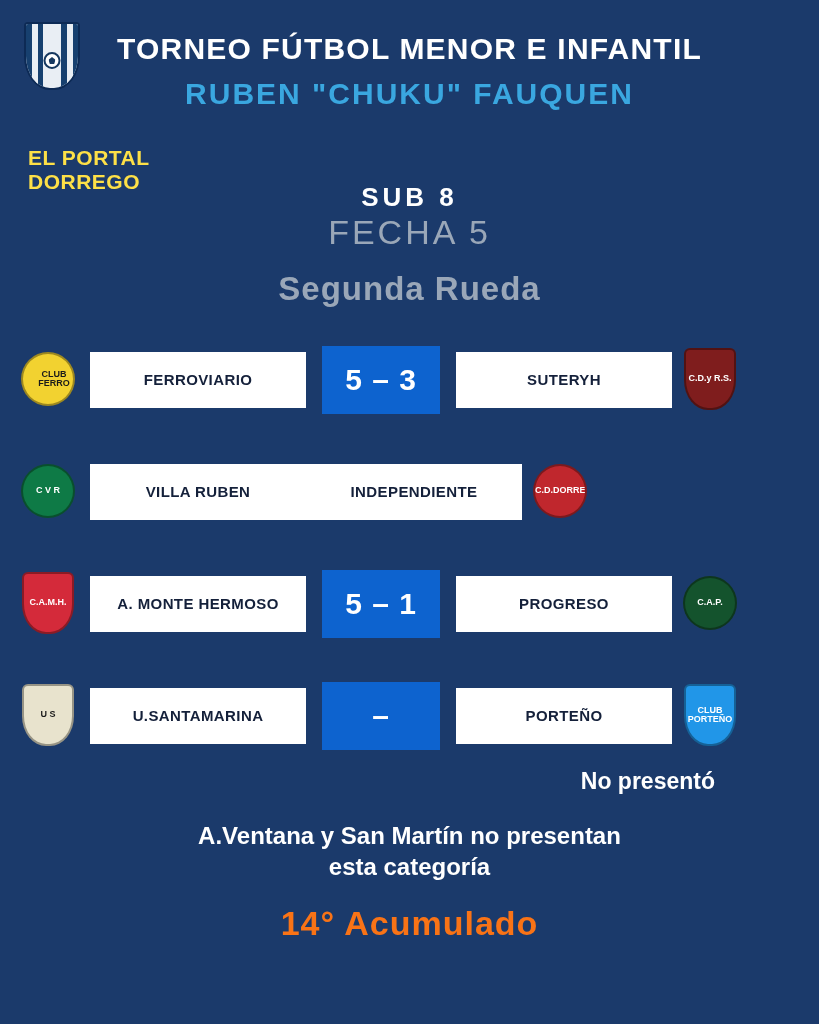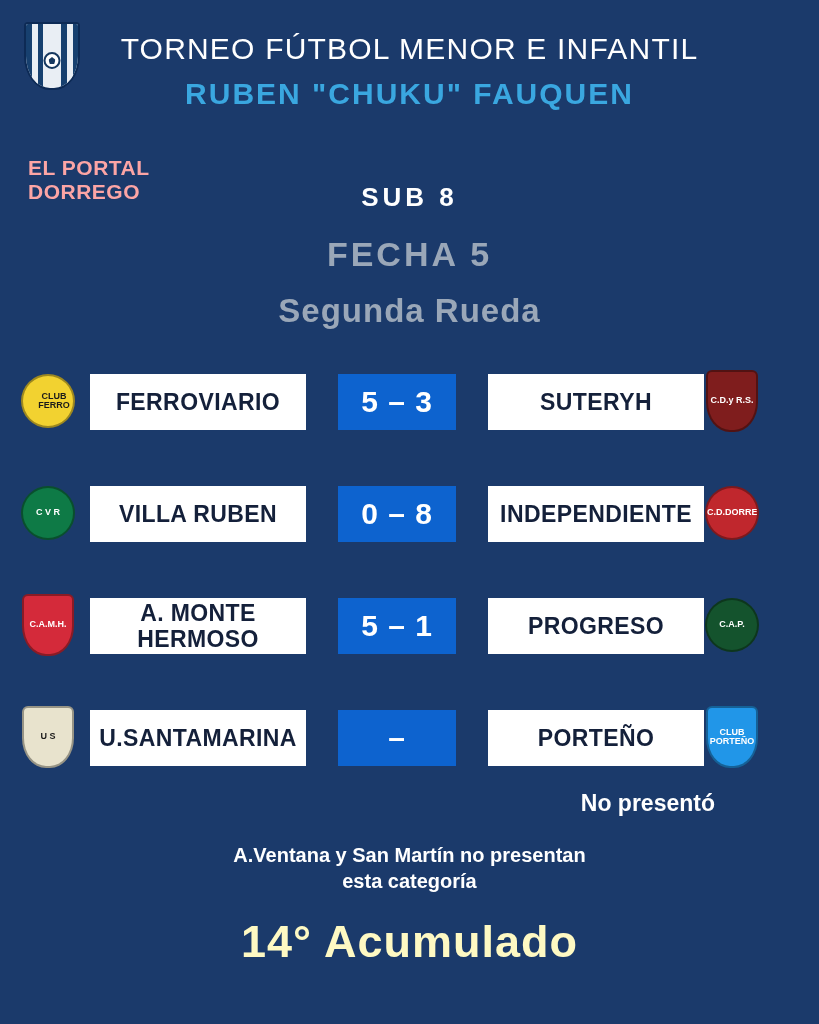--- a/index.html
+++ b/index.html
@@ -71,59 +71,58 @@
     left: 3px; top: 3px;
     width: 7px; height: 7px;
     background: #16385f;
     clip-path: polygon(50% 0,100% 38%,81% 100%,19% 100%,0 38%);
   }
 
   .title-main {
     text-align: center;
     color: #ffffff;
     font-size: 30px;
-    font-weight: normal;
+    font-weight: bold;
     letter-spacing: 1.2px;
     padding: 10px 70px 0 70px;
     line-height: 1.1;
   }
   .title-sub {
     text-align: center;
     color: #3aa7e0;
     font-size: 30px;
     font-weight: bold;
     letter-spacing: 2px;
     margin-top: 12px;
   }
   .portal {
     position: absolute;
     left: 28px;
-    top: 156px;
-    color: #fca5a5;
+    top: 146px;
+    color: #fde047;
     font-size: 21px;
     font-weight: bold;
     line-height: 1.15;
     letter-spacing: 0.5px;
   }
 
   .category {
     text-align: center;
     color: #ffffff;
     font-size: 26px;
     font-weight: bold;
     letter-spacing: 4px;
     margin-top: 32px;
   }
   .fecha {
     text-align: center;
     color: #9aa7b8;
     font-size: 34px;
-    font-weight: bold;
+    font-weight: normal;
     letter-spacing: 3px;
-    margin-top: 22px;
   }
   .rueda {
     text-align: center;
     color: #9aa7b8;
     font-size: 33px;
     font-weight: bold;
     letter-spacing: 1px;
     margin-top: 18px;
   }
 
@@ -167,67 +166,67 @@
     border-radius: 50%;
     width: 54px;
     height: 54px;
     margin-top: 4px;
   }
 
   .team {
     background: #ffffff;
     color: #14203a;
     font-weight: bold;
-    font-size: 23px;
+    font-size: 15px;
     text-align: center;
     letter-spacing: 0.4px;
     height: 56px;
     display: flex;
     align-items: center;
     justify-content: center;
     line-height: 1.15;
     padding: 0 6px;
   }
   .team.left { flex: 0 0 216px; margin-left: 14px; }
-  .team.right { flex: 0 0 216px; }
+  .team.right { flex: 0 0 216px; margin-right: 10px; }
   .score {
     flex: 0 0 118px;
     background: #0d63cf;
     color: #ffffff;
     font-size: 30px;
     font-weight: bold;
-    height: 56px;
+    height: 68px;
     display: flex;
     align-items: center;
     justify-content: center;
-    margin: 0 32px;
+    margin: 0 16px;
     letter-spacing: 1px;
   }
 
   .nopresento {
     text-align: right;
     color: #ffffff;
     font-size: 23px;
     font-weight: bold;
     padding-right: 104px;
     margin-top: -22px;
   }
 
   .note {
     text-align: center;
     color: #ffffff;
-    font-size: 20px;
+    font-size: 24px;
     font-weight: bold;
     margin-top: 26px;
     line-height: 1.28;
   }
   .footer {
     text-align: center;
-    color: #fef9c3;
-    font-size: 45px;
+    color: #f97316;
+    font-size: 34px;
     font-weight: bold;
     margin-top: 22px;
     letter-spacing: 1px;
   }
 </style>
 </head>
 <body>
 
 <div class="page">
 
@@ -268,21 +267,20 @@
       </div>
     </div>
 
     <div class="match">
       <div class="badge round">
         <div class="sh" style="background:#0e7a46;">
             <div class="txt" style="color:#ffffff;">C V R</div>
           </div>
       </div>
       <div class="team left">VILLA RUBEN</div>
-      <div class="score">0 – 8</div>
       <div class="team right">INDEPENDIENTE</div>
       <div class="badge round">
         <div class="sh" style="background:#c0272d;">
             <div class="txt" style="color:#ffffff;">C.D.DORREGO</div>
           </div>
       </div>
     </div>
 
     <div class="match">
       <div class="badge">

